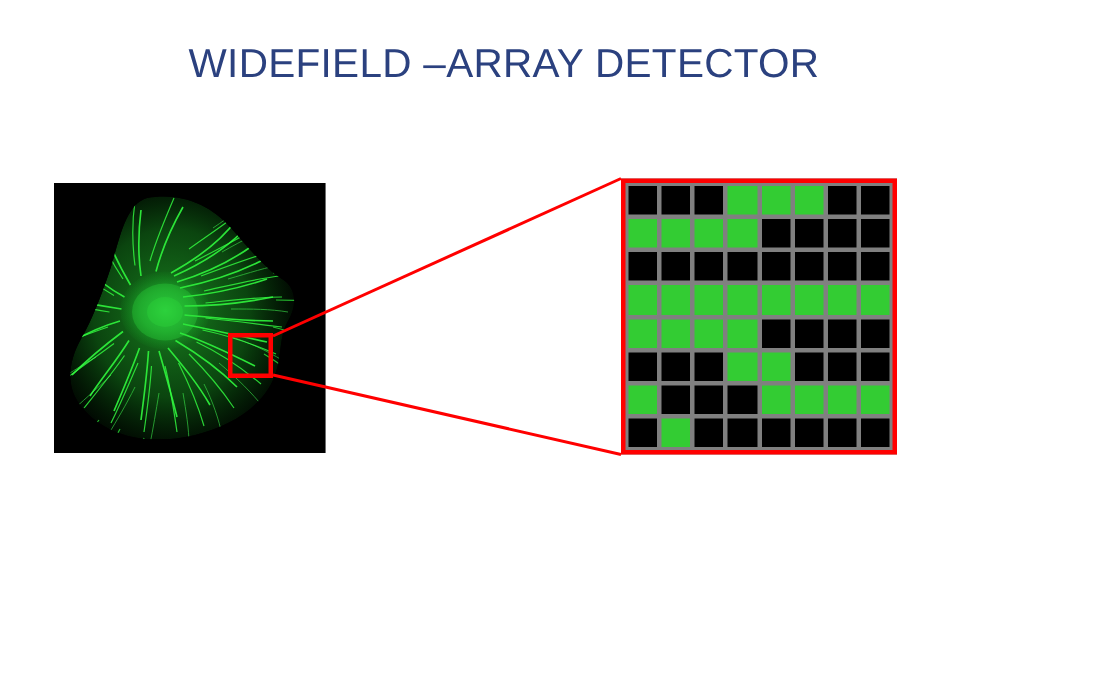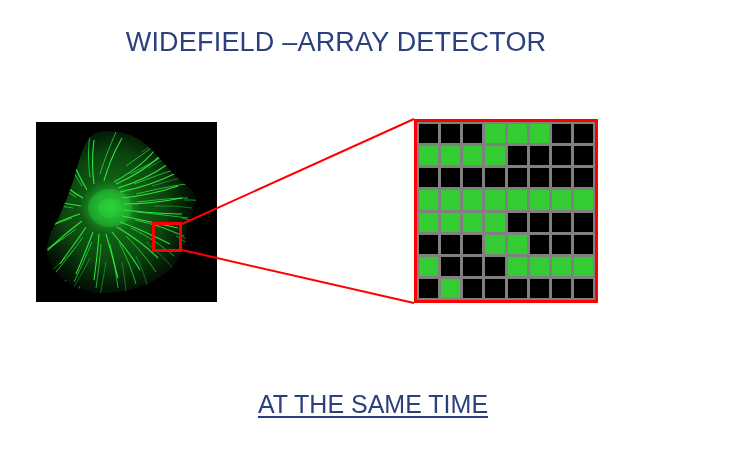--- a/index.html
+++ b/index.html
@@ -302,16 +302,15 @@
       <div class="px on" style="background: rgb(51, 204, 51);"></div>
       <div class="px" style="background: rgb(0, 0, 0);"></div>
       <div class="px" style="background: rgb(0, 0, 0);"></div>
       <div class="px" style="background: rgb(0, 0, 0);"></div>
       <div class="px" style="background: rgb(0, 0, 0);"></div>
       <div class="px" style="background: rgb(0, 0, 0);"></div>
       <div class="px" style="background: rgb(0, 0, 0);"></div>
     </div>
 
   <div id="caption">
-    <div class="line2">AT THE SAME TIME</div>
   </div>
 
 </div>
 
 </body></html>

